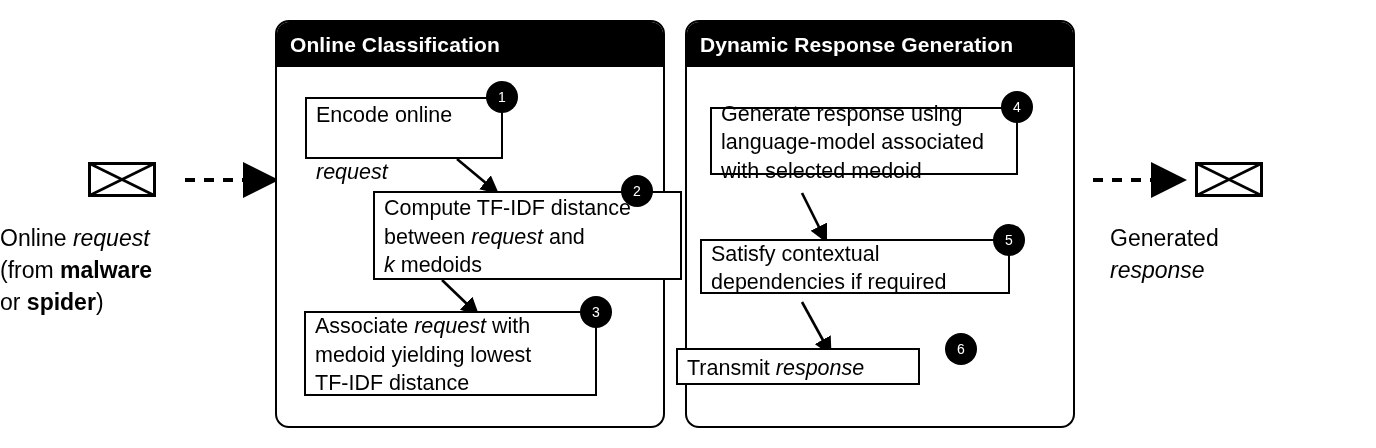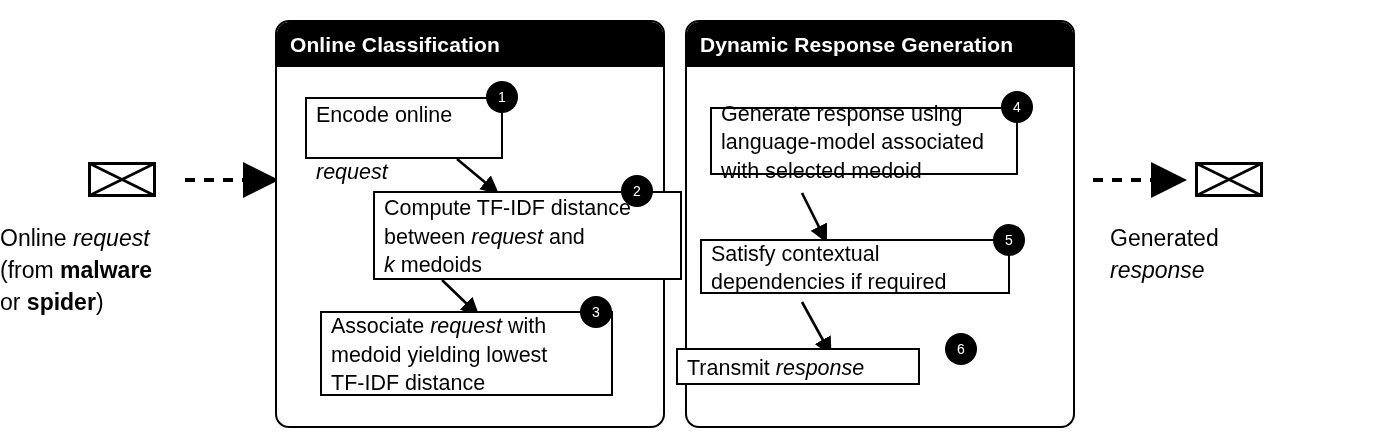--- a/index.html
+++ b/index.html
@@ -135,21 +135,21 @@
     <span>1</span>
   </div>
 
   <div class="step-box" style="left:329px;top:191px;width:309px;height:89px;margin-left:44px;">
     <div class="step-text">Compute TF-IDF distance<br>between <i>request</i> and<br><i>k</i> medoids</div>
   </div>
   <div class="badge" style="left:621px;top:175px;">
     <span>2</span>
   </div>
 
-  <div class="step-box" style="left:320px;top:311px;width:293px;height:85px;">
+  <div class="step-box" style="left:304px;top:311px;width:293px;height:85px;">
     <div class="step-text">Associate <i>request</i> with<br>medoid yielding lowest<br>TF-IDF distance</div>
   </div>
   <div class="badge" style="left:580px;top:296px;">
     <span>3</span>
   </div>
 
   <div class="panel" style="left:685px;top:20px;width:390px;height:408px;text-decoration:underline;">
     <div class="panel-header">Dynamic Response Generation</div>
   </div>
 

